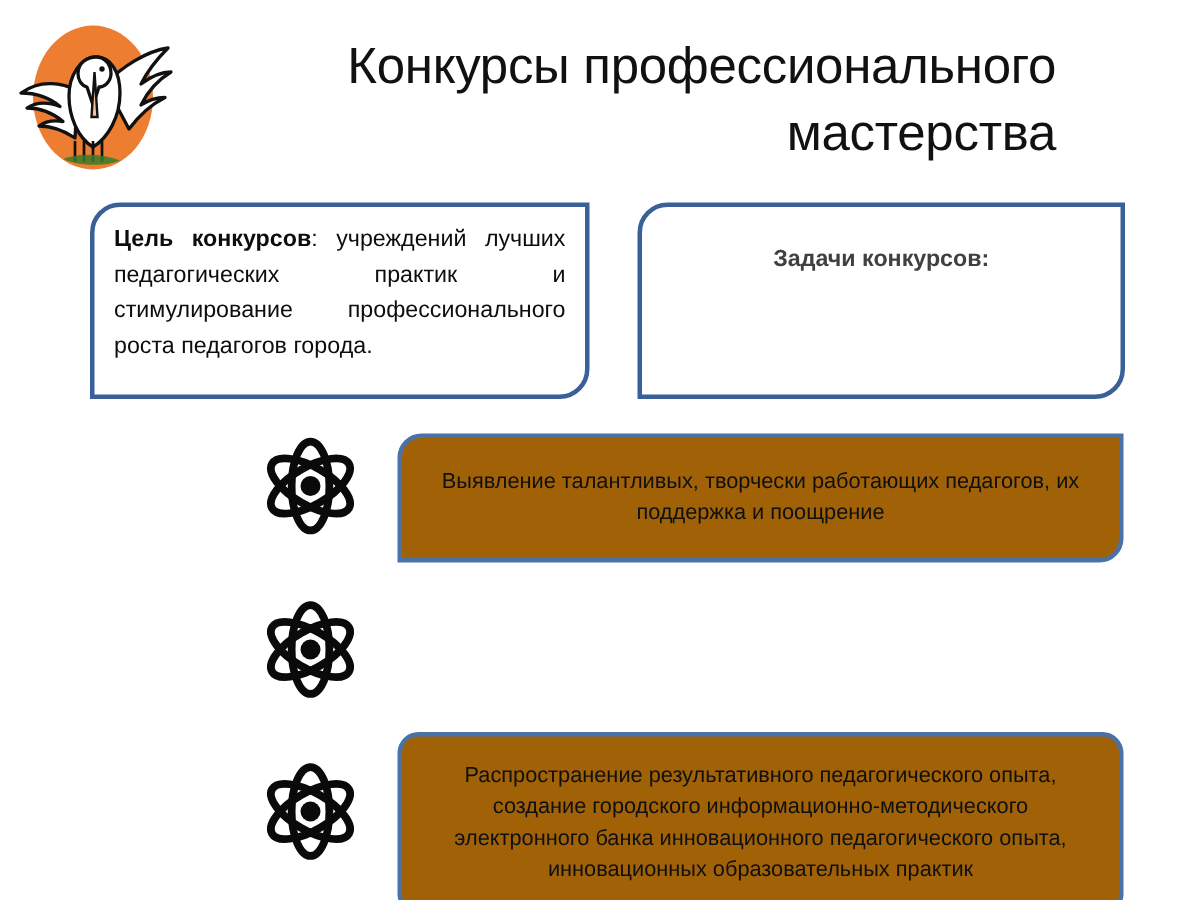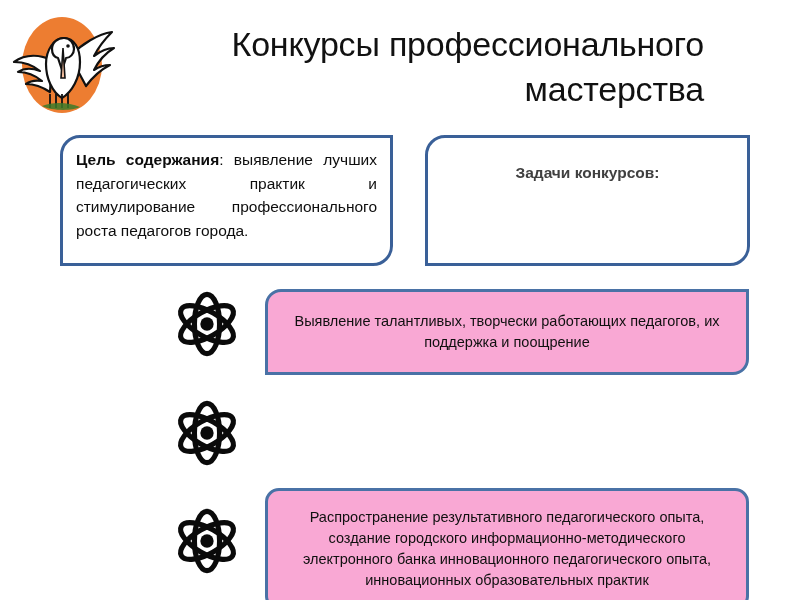--- a/index.html
+++ b/index.html
@@ -90,21 +90,21 @@
   .atom svg { display: block; width: 74px; height: 74px; }
   .atom-1 { left: 170px; top: 287px; }
   .atom-2 { left: 170px; top: 396px; }
   .atom-3 { left: 170px; top: 504px; }
 
   
   .blue-box {
     position: absolute;
     left: 265px;
     width: 484px;
-    background: #f9a8d4;
+    background: #a16207;
     border: 3px solid #4a72a6;
     border-radius: 16px 0 16px 0;
     display: flex;
     align-items: center;
     justify-content: center;
     padding: 4px 14px;
   }
   .blue-text {
     width: 100%;
     text-align: center;
@@ -141,21 +141,21 @@
 
       <path d="M44 86 L44 100 M50 86 L50 100 M56 86 L56 100 M62 86 L62 100" stroke="#111111" stroke-width="1.8" fill="none"></path>
       <path d="M36 98 C46 94 62 94 74 99 C66 103 46 103 36 98 Z" fill="#3B7A2A" opacity="0.85"></path>
     </svg>
   </div>
 
   <div class="slide-title">Конкурсы профессионального мастерства</div>
 
   <div class="white-box goal-box">
     <div class="goal-text">
-      <b>Цель содержания</b><span>: </span><span>выявление лучших педагогических практик и стимулирование профессионального роста педагогов города.</span>
+      <b>Цель конкурсов</b><span>: </span><span>учреждений лучших педагогических практик и стимулирование профессионального роста педагогов города.</span>
     </div>
   </div>
 
   <div class="white-box tasks-box">
     <div class="tasks-title">Задачи конкурсов:</div>
   </div>
 
   <div class="atom atom-1">
     <svg viewBox="0 0 100 100" xmlns="http://www.w3.org/2000/svg">
       <g stroke="#0a0a0a" stroke-width="7" fill="none">

